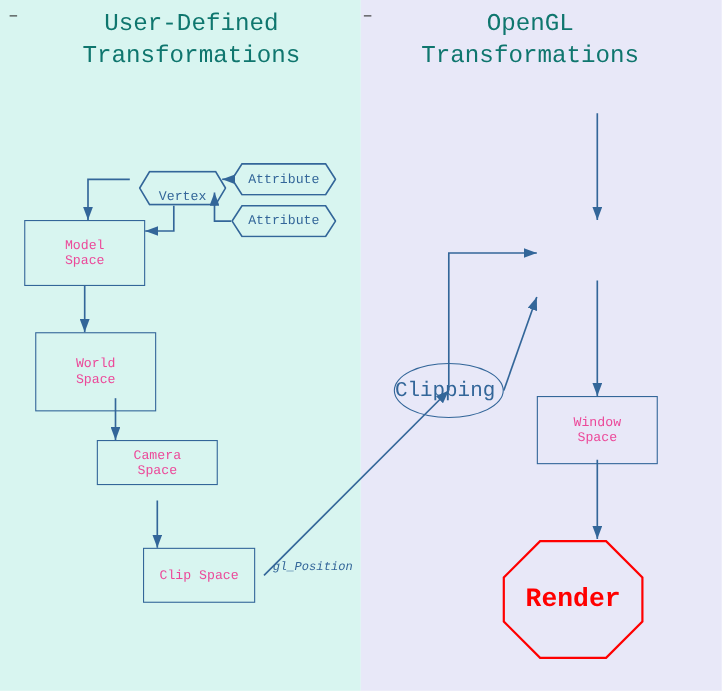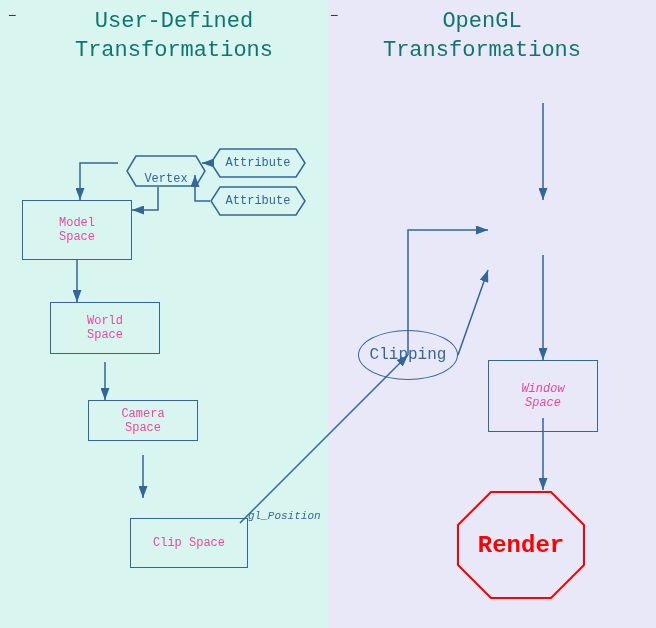--- a/index.html
+++ b/index.html
@@ -97,23 +97,22 @@
       top: 0; left: 0;
     }
 
     
     .ellipse-shape {
       position: absolute;
       border: 1.5px solid #336699;
       border-radius: 50%;
       display: flex;
       align-items: center;
-      justify-content: center;
-      text-align: center;
-      font-size: 16px;
+      text-align: center;
+      font-size: 19px;
       color: #336699;
       font-family: 'Courier New', monospace;
       background: transparent;
     }
 
     
     .octagon-shape {
       position: absolute;
       display: flex;
       align-items: center;
@@ -164,29 +163,29 @@
     </div>
   </div>
 
   <div class="minus-btn minus-left">−</div>
   <div class="minus-btn minus-right">−</div>
 
   <div class="box" style="left: 22px; top: 200px; width: 110px; height: 60px;">
     <span>Model<br>Space</span>
   </div>
 
-  <div class="box" style="left: 50px; top: 302px; width: 110px; height: 52px;">
+  <div class="box" style="left: 32px; top: 302px; width: 110px; height: 72px;">
     <span>World<br>Space</span>
   </div>
 
   <div class="box" style="left: 88px; top: 400px; width: 110px; height: 41px;">
     <span>Camera<br>Space</span>
   </div>
 
-  <div class="box" style="left: 130px; top: 518px; width: 118px; height: 50px;">
+  <div class="box" style="left: 130px; top: 498px; width: 102px; height: 50px;">
     <span>Clip Space</span>
   </div>
 
   <div class="hex-shape" style="left: 126px; top: 155px; width: 80px; height: 48px;">
     <svg width="80" height="32" viewBox="0 0 80 32">
       <polygon points="10,1 70,1 79,16 70,31 10,31 1,16" fill="none" stroke="#336699" stroke-width="1.5"></polygon>
     </svg>
     <span style="position:relative;z-index:1;">Vertex</span>
   </div>
 
@@ -202,21 +201,21 @@
       <polygon points="10,1 86,1 95,15 86,29 10,29 1,15" fill="none" stroke="#336699" stroke-width="1.5"></polygon>
     </svg>
     <span style="position:relative;z-index:1;">Attribute</span>
   </div>
 
 
   <div class="ellipse-shape" style="left: 358px; top: 330px; width: 100px; height: 50px;">
     <span>Clipping</span>
   </div>
 
-  <div class="box" style="left: 488px; top: 360px; width: 110px; height: 72px; font-style: italic;">
+  <div class="box" style="left: 488px; top: 360px; width: 110px; height: 62px;">
     <span>Window<br>Space</span>
   </div>
 
   <div class="octagon-shape" style="left: 456px; top: 490px; width: 130px; height: 110px;">
     <svg width="130" height="110" viewBox="0 0 130 110" style="position:absolute;top:0;left:0;">
       <polygon points="35,2 95,2 128,35 128,75 95,108 35,108 2,75 2,35" fill="none" stroke="red" stroke-width="2"></polygon>
     </svg>
     <span style="position:relative;z-index:1;font-size:24px;color:red;font-weight:bold;">Render</span>
   </div>
 

